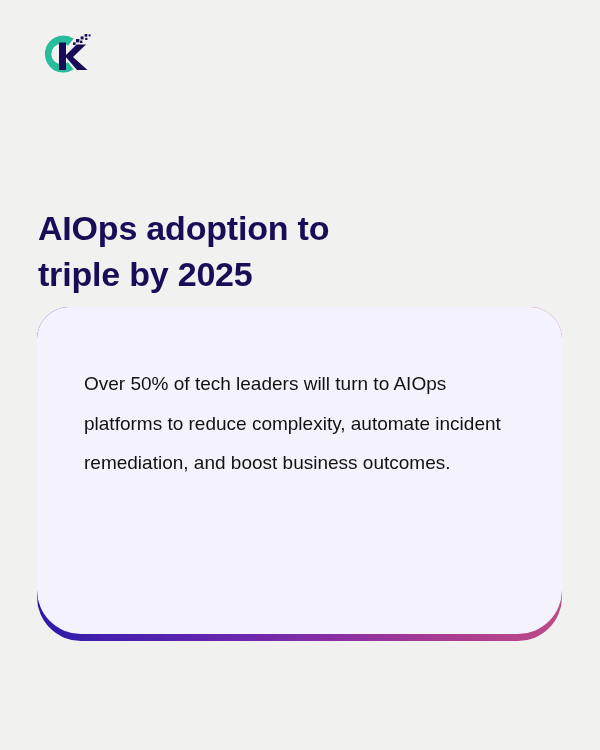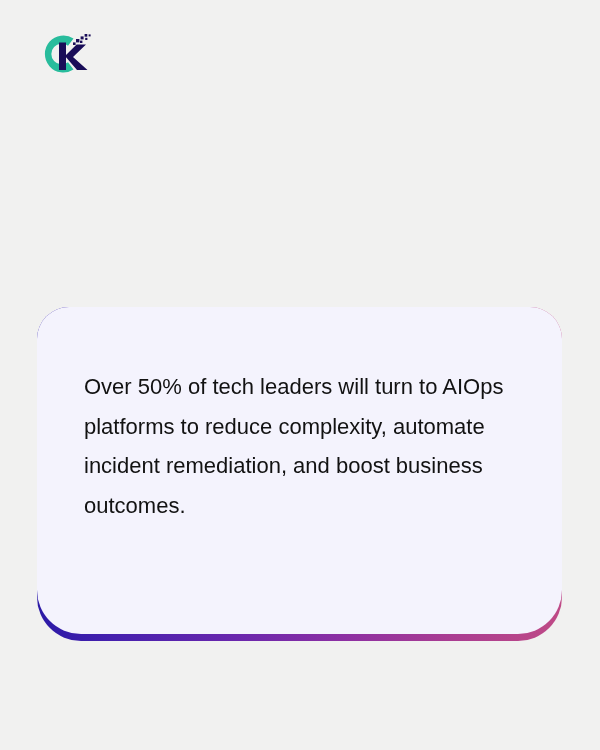--- a/index.html
+++ b/index.html
@@ -82,21 +82,21 @@
     box-sizing: border-box;
     border-radius: 32px 32px 44px 44px;
     background: #f4f3fd;
   }
   .card-body {
     position: absolute;
     left: 47px;
     top: 38px;
     width: 430px;
     color: #121212;
-    font-size: 22px;
+    font-size: 19px;
     line-height: 39.5px;
     font-weight: normal;
     white-space: pre-line;
   }
 </style>
 </head>
 <body>
 
 <div class="canvas">
 
@@ -112,20 +112,22 @@
       <rect x="40.0" y="13.0" width="3.4" height="3.4" fill="#190d58"></rect>
       <rect x="44.6" y="10.4" width="3.0" height="3.0" fill="#190d58"></rect>
       <rect x="48.6" y="8.0" width="2.7" height="2.7" fill="#190d58"></rect>
       <rect x="44.0" y="14.6" width="2.4" height="2.4" fill="#190d58"></rect>
       <rect x="49.2" y="11.8" width="2.2" height="2.2" fill="#190d58"></rect>
       <rect x="52.6" y="8.4" width="2.0" height="2.0" fill="#190d58"></rect>
       <rect x="37.0" y="16.4" width="2.6" height="2.6" fill="#190d58"></rect>
     </svg>
   </div>
 
+  <h1 class="headline">AIOps adoption to
+triple by 2025</h1>
 
   <div class="card-wrap">
     <div class="card-gradient"></div>
     <div class="card">
       <p class="card-body">Over 50% of tech leaders will turn to AIOps platforms to reduce complexity, automate incident remediation, and boost business outcomes.</p>
     </div>
   </div>
 
 </div>
 

